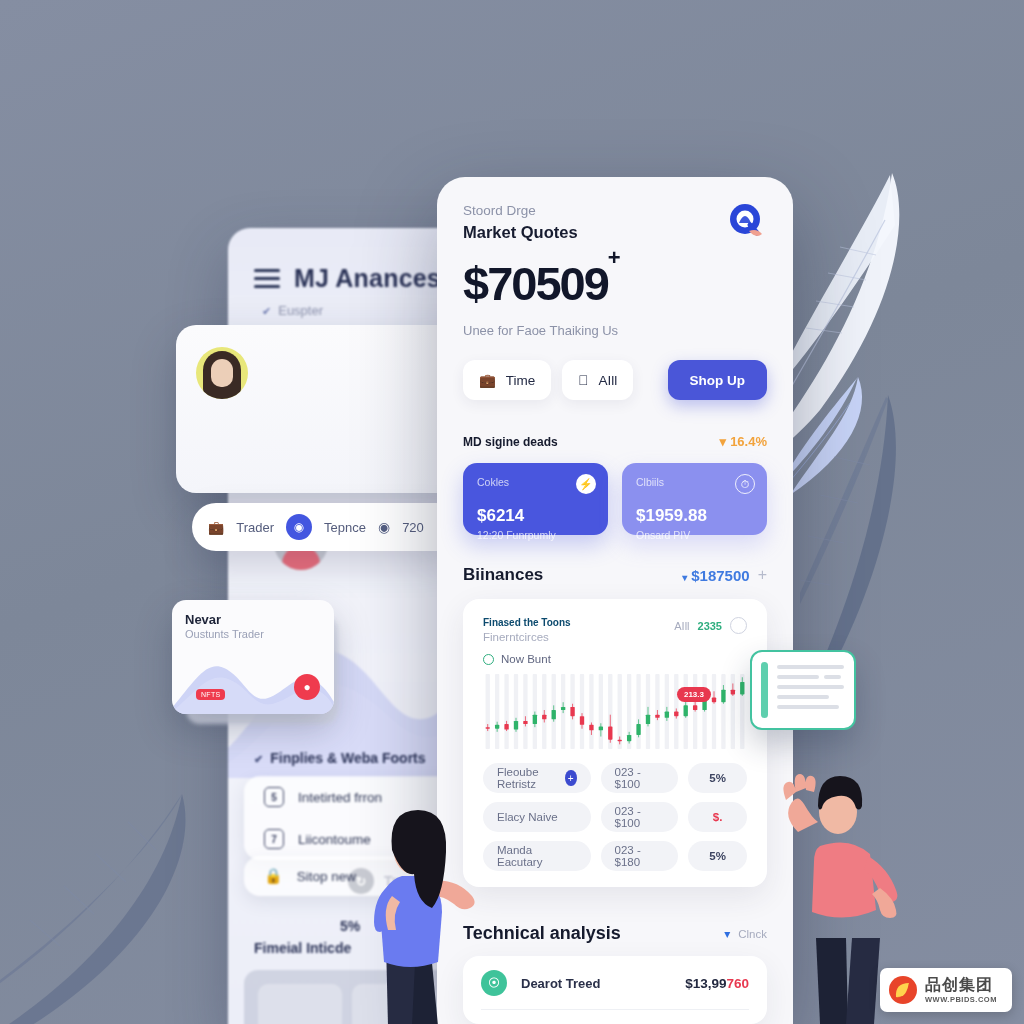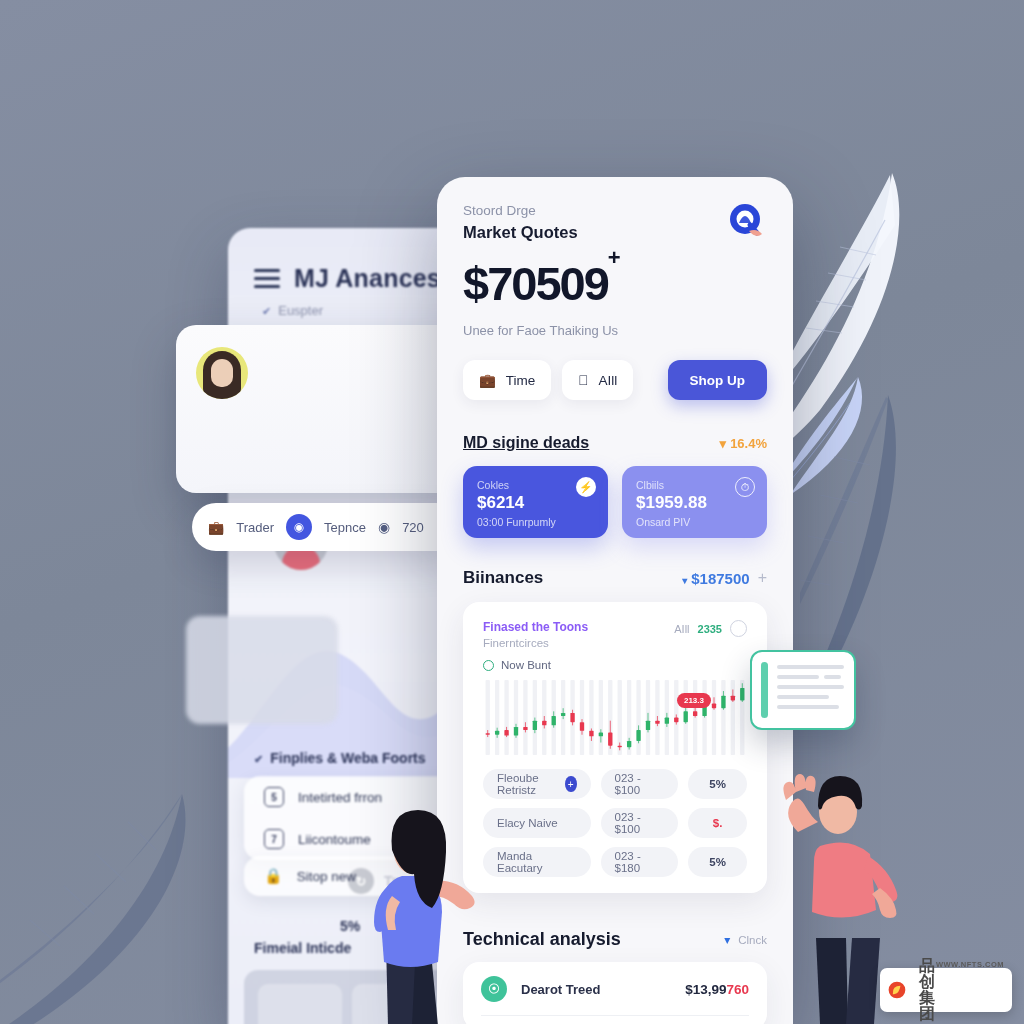--- a/index.html
+++ b/index.html
@@ -201,54 +201,54 @@
   .shop-btn {
     margin-left: auto; background:#4a56d8; color:#fff;
     border-radius: 12px; height: 40px; display:flex; align-items:center;
     padding: 0 22px; font-size: 13.5px; font-weight: 600;
     box-shadow: 0 6px 16px rgba(74,86,216,.35);
   }
 
   .sec-head {
     display:flex; align-items:baseline; margin-top: 34px;
   }
-  .sec-head h3 { font-size: 16px; font-weight: 700; color:#161b2e;text-decoration:underline; }
+  .sec-head h3 { font-size: 12px; font-weight: 700; color:#161b2e; }
   .sec-head .right { margin-left: auto; font-size: 13px; font-weight: 700; color:#f2a33c; }
   .sec-head .right .caret { color:#f2a33c; margin-right: 4px; }
 
   .mini-cards { display:flex; gap: 14px; margin-top: 14px; }
   .mini {
     flex: 1; border-radius: 14px; padding: 13px 14px 14px 14px;
     position: relative; color:#fff; height: 72px;
   }
   .mini.a { background:#4956de; box-shadow: 0 10px 22px rgba(73,86,222,.28); }
   .mini.b { background:#8b90ef; box-shadow: 0 10px 22px rgba(139,144,239,.28); }
   .mini .k { font-size: 10.5px; opacity:.72; }
-  .mini .v { font-size: 17px; font-weight: 700; margin-top: 2px; }
+  .mini .v { font-size: 17px; font-weight: 700; margin-top: 18px; }
   .mini .s { font-size: 10.5px; opacity:.75; margin-top: 3px; }
   .mini .ico {
     position:absolute; right: 12px; top: 11px; width: 20px; height: 20px;
     border-radius: 50%; display:flex; align-items:center; justify-content:center; font-size: 11px;
   }
   .mini.a .ico { background:#fff; color:#2b3160; }
   .mini.b .ico { background: transparent; border: 1.6px solid rgba(255,255,255,.85); color:#fff; }
 
   .bin-head { display:flex; align-items:center; margin-top: 30px; }
   .bin-head h3 { font-size: 17px; font-weight: 700; color:#161b2e; }
   .bin-head .val { margin-left:auto; font-size: 15px; font-weight:700; color:#3f7ae0; }
   .bin-head .val .c { font-size: 10px; margin-right: 4px; }
   .bin-head .plus { margin-left: 8px; color:#b6bbcc; font-size: 16px; }
 
   
   .chart-card {
     margin-top: 14px; background:#fff; border-radius: 16px;
     padding: 18px 20px 16px 20px; position: relative;
     box-shadow: 0 10px 30px rgba(40,48,80,.09);
   }
-  .cc-title { font-size: 12px; font-weight:700; color:#8b5cf6; }
+  .cc-title { font-size: 10px; font-weight:700; color:#0c4a6e; }
   .cc-sub { font-size: 11.5px; color:#a6abbe; margin-top: 3px; }
   .cc-right { position:absolute; right: 20px; top: 18px; display:flex; align-items:center; gap: 8px; }
   .cc-right .all { font-size: 11px; color:#a6abbe; }
   .cc-right .num { font-size: 11px; color:#2fae7f; font-weight:700; }
   .cc-right .ring { width: 17px; height:17px; border-radius:50%; border:1.6px solid #cfd3e0; }
   .cc-legend { display:flex; align-items:center; gap: 7px; margin-top: 10px; font-size: 11.5px; color:#616781; }
   .cc-legend .ring2 { width: 11px; height: 11px; border-radius:50%; border:1.6px solid #2fae7f; }
   .cc-chart { margin-top: 6px; height: 78px; position: relative; }
   .price-pill {
     position:absolute; right: 36px; top: 16px; background:#e8384f; color:#fff;
@@ -302,21 +302,21 @@
   
   .person { position:absolute; pointer-events:none; }
 
   
   #watermark {
     position:absolute; right: 12px; bottom: 12px;
     width: 132px; height: 44px; background:#fff; border-radius: 7px;
     display:flex; align-items:center; gap: 7px; padding: 0 8px;
     box-shadow: 0 3px 12px rgba(0,0,0,.2);
   }
-  #watermark .wm-txt { display:flex; flex-direction:row; line-height:1;margin-left:6px; }
+  #watermark .wm-txt { display:flex; flex-direction:column; line-height:1; }
   #watermark .wm-cn { font-size: 16px; font-weight: 900; color:#4a4a4a; letter-spacing: 1px; }
   #watermark .wm-url { font-size: 7.5px; font-weight: 700; color:#5a5a5a; letter-spacing: .5px; margin-top: 3px; }
 </style>
 </head>
 <body>
 
 <div id="stage">
 
   <svg class="leaf" style="left:780px; top:165px;" width="250" height="330" viewBox="0 0 250 330">
     <path d="M110 10 C 80 70, 30 150, -10 230 C 20 200, 70 130, 115 60 Z" fill="#eef2fb" opacity=".95"></path>
@@ -414,20 +414,30 @@
       <span>💼</span>
       <span>Trader</span>
       <span class="dot-btn">◉</span>
       <span>Tepnce</span>
       <span class="eye">◉</span>
       <span>720</span>
     </div>
   </div>
 
   <div id="nevar-shadow"></div>
+  <div id="nevar-card">
+    <div class="nv-t">Nevar</div>
+    <div class="nv-s">Oustunts Trader</div>
+    <svg class="nv-chart" viewBox="0 0 162 62" preserveAspectRatio="none">
+      <path d="M0 56 C 22 30, 34 8, 52 16 C 72 25, 78 52, 96 46 C 114 40, 122 22, 140 28 C 152 32, 158 44, 162 50 L162 62 L0 62 Z" fill="#c5cdf4" opacity=".85"></path>
+      <path d="M0 60 C 24 40, 36 20, 56 27 C 76 34, 82 56, 100 52 C 118 48, 126 34, 144 38 C 154 41, 159 50, 162 55 L162 62 L0 62 Z" fill="#d7dcf8" opacity=".9"></path>
+    </svg>
+    <div class="nv-badge">NFTS</div>
+    <div class="nv-fab">●</div>
+  </div>
 
   <div id="phone">
     <div class="ph-pad">
       <div class="ph-eyebrow">Stoord Drge</div>
       <div class="ph-title">Market Quotes</div>
 
       <svg class="ph-logo" viewBox="0 0 42 42">
         <circle cx="20" cy="18" r="15" fill="#2a46d8"></circle>
         <circle cx="20" cy="18" r="8.5" fill="#fff"></circle>
         <path d="M25 24 l7 8" stroke="#2a46d8" stroke-width="5" stroke-linecap="round"></path>
@@ -457,21 +467,21 @@
         <div class="right">
           <span class="caret">▾</span><span>16.4%</span>
         </div>
       </div>
 
       <div class="mini-cards">
         <div class="mini a">
           <div class="ico">⚡</div>
           <div class="k">Cokles</div>
           <div class="v">$6214</div>
-          <div class="s">03:00 Funrpumly</div>
+          <div class="s">12:20 Funrpumly</div>
         </div>
         <div class="mini b">
           <div class="ico">⏱</div>
           <div class="k">Clbiils</div>
           <div class="v">$1959.88</div>
           <div class="s">Onsard PIV</div>
         </div>
       </div>
 
       <div class="bin-head">
@@ -662,16 +672,16 @@
   </svg>
 
   <div id="watermark">
     <svg width="30" height="30" viewBox="0 0 30 30">
       <circle cx="15" cy="15" r="14" fill="#e8442a"></circle>
       <path d="M21 8 q-14 0 -13 14 q10 2 13 -14 z" fill="#ffd34d"></path>
       <path d="M21 8 q2 14 -12 14 q10 4 12 -14 z" fill="#e8442a"></path>
     </svg>
     <div class="wm-txt">
       <span class="wm-cn">品创集团</span>
-      <span class="wm-url">WWW.NFTS.COM</span>
+      <span class="wm-url">WWW.PBIDS.COM</span>
     </div>
   </div>
 </div>
 
 </body></html>

